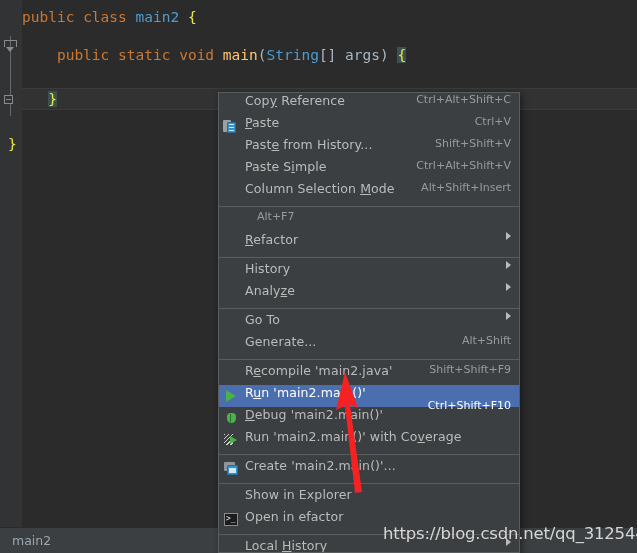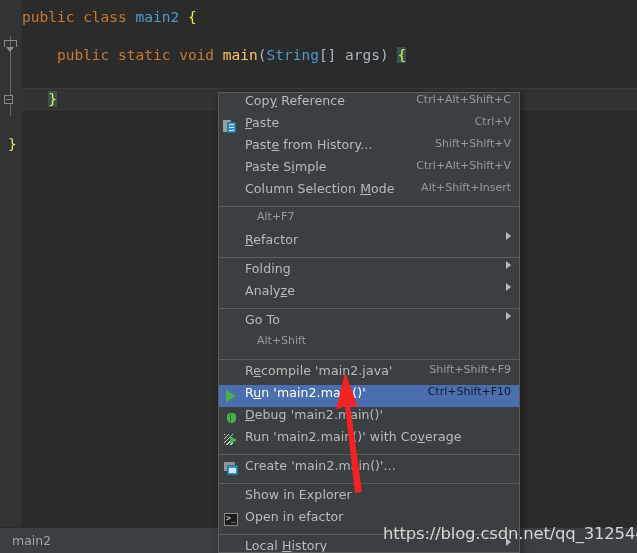--- a/index.html
+++ b/index.html
@@ -160,21 +160,21 @@
     flex: 1;
     white-space: nowrap;
     letter-spacing: 0.1px;
   }
   .mi .acc {
     color: #9a9a9a;
     font-size: 11px;
     white-space: nowrap;
     padding-left: 12px;
   }
-  .mi.sel .acc { color: #0f172a; }
+  .mi.sel .acc { color: #ffffff; margin-top: 14px; }
   .mi .arrow {
     width: 0; height: 0;
     border-top: 4px solid transparent;
     border-bottom: 4px solid transparent;
     border-left: 5px solid #bbbbbb;
     margin-left: 8px;
   }
   .mnem { text-decoration: underline; }
 
   .sep {
@@ -387,36 +387,37 @@
         <span class="acc">Alt+F7</span>
       </div>
       <div class="mi">
         <span class="ic"></span>
         <span class="lbl"><span class="mnem">R</span>efactor</span>
         <span class="arrow"></span>
       </div>
       <div class="sep"></div>
       <div class="mi">
         <span class="ic"></span>
-        <span class="lbl">Folding</span>
+        <span class="lbl">History</span>
         <span class="arrow"></span>
       </div>
       <div class="mi">
         <span class="ic"></span>
         <span class="lbl">Analy<span class="mnem">z</span>e</span>
         <span class="arrow"></span>
       </div>
       <div class="sep"></div>
       <div class="mi">
         <span class="ic"></span>
         <span class="lbl">Go To</span>
         <span class="arrow"></span>
       </div>
       <div class="mi">
         <span class="ic"></span>
+        <span class="lbl">Generate...</span>
         <span class="acc">Alt+Shift</span>
       </div>
       <div class="sep"></div>
       <div class="mi">
         <span class="ic"></span>
         <span class="lbl">R<span class="mnem">e</span>compile 'main2.java'</span>
         <span class="acc">Shift+Shift+F9</span>
       </div>
       <div class="mi sel">
         <span class="ic">

